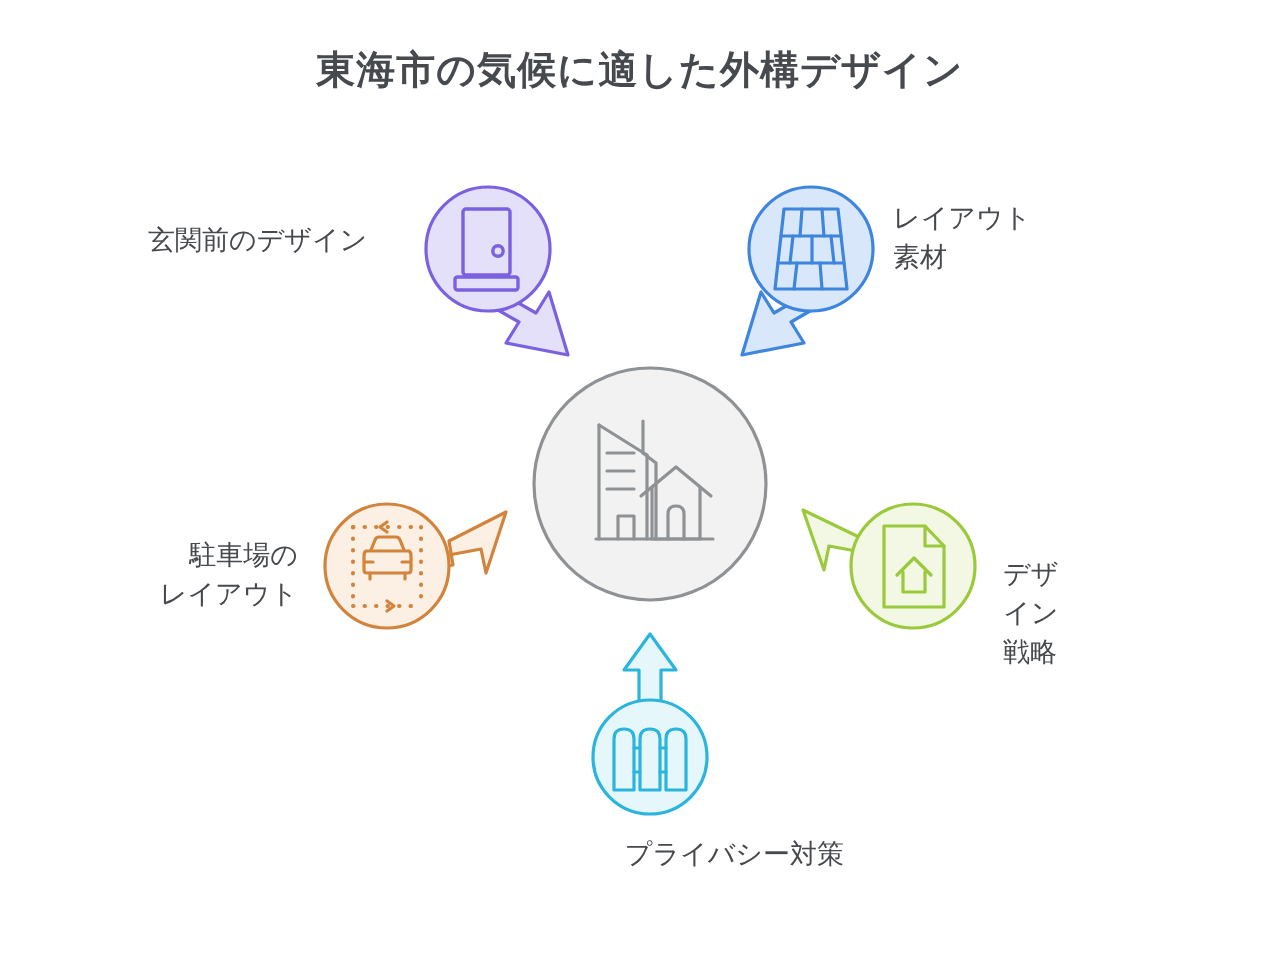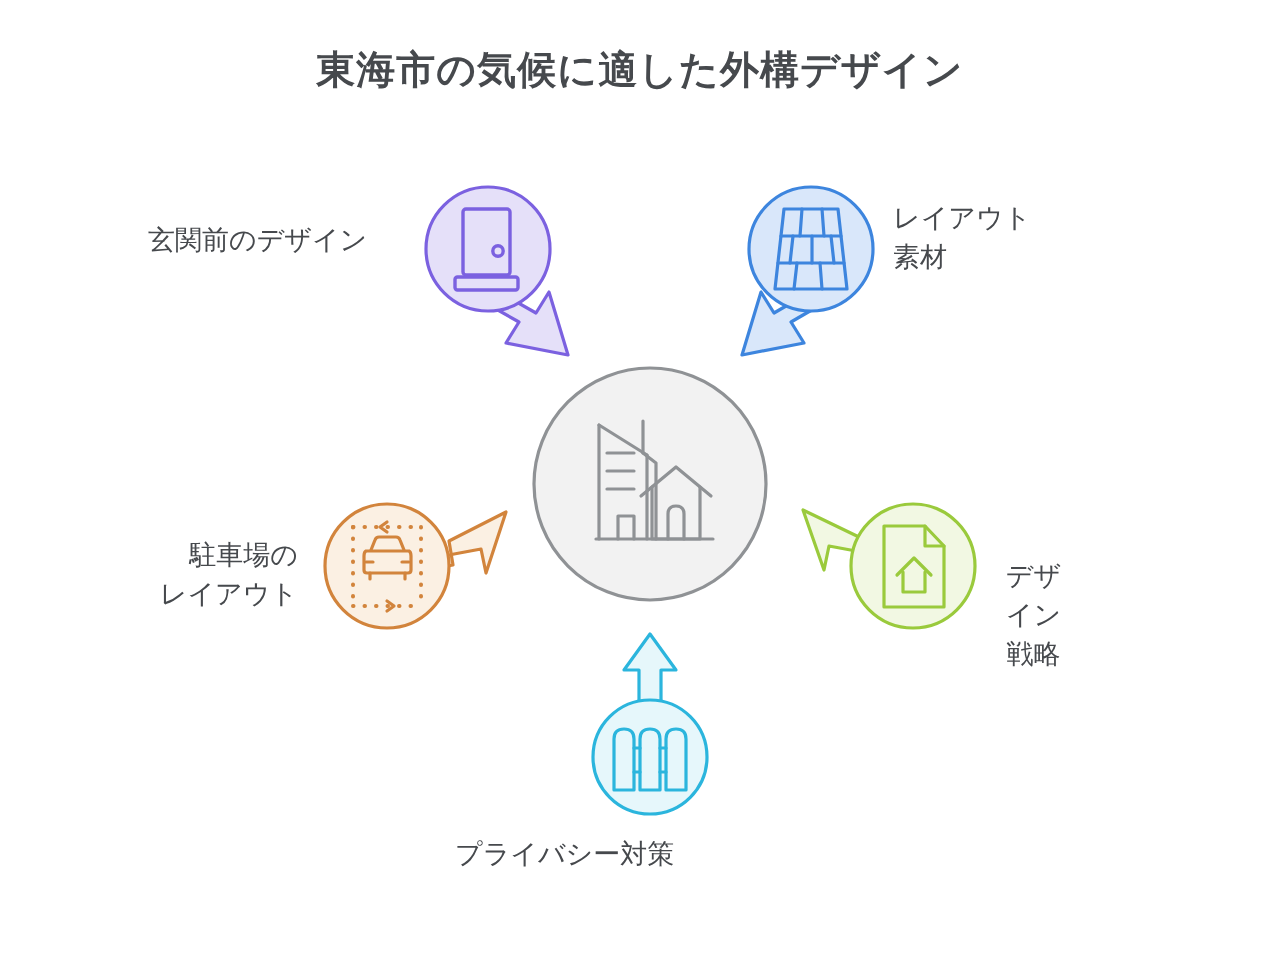--- a/index.html
+++ b/index.html
@@ -69,27 +69,28 @@
   }
   .label-parking {
     left: 40px;
     top: 536px;
     width: 258px;
     text-align: right;
   }
   .label-strategy {
     left: 1003px;
     top: 557px;
-    text-align: center;
+    text-align: left;
+    font-family: Liberation Mono, monospace;
   }
   .label-privacy {
-    left: 455px;
+    left: 444px;
     top: 835px;
     width: 400px;
-    text-align: left;
+    text-align: right;
   }
 </style>
 </head>
 <body>
 
 <div id="canvas">
 
   <div class="title">東海市の気候に適した外構デザイン</div>
 
   <svg class="diagram" viewBox="0 0 1280 960">

